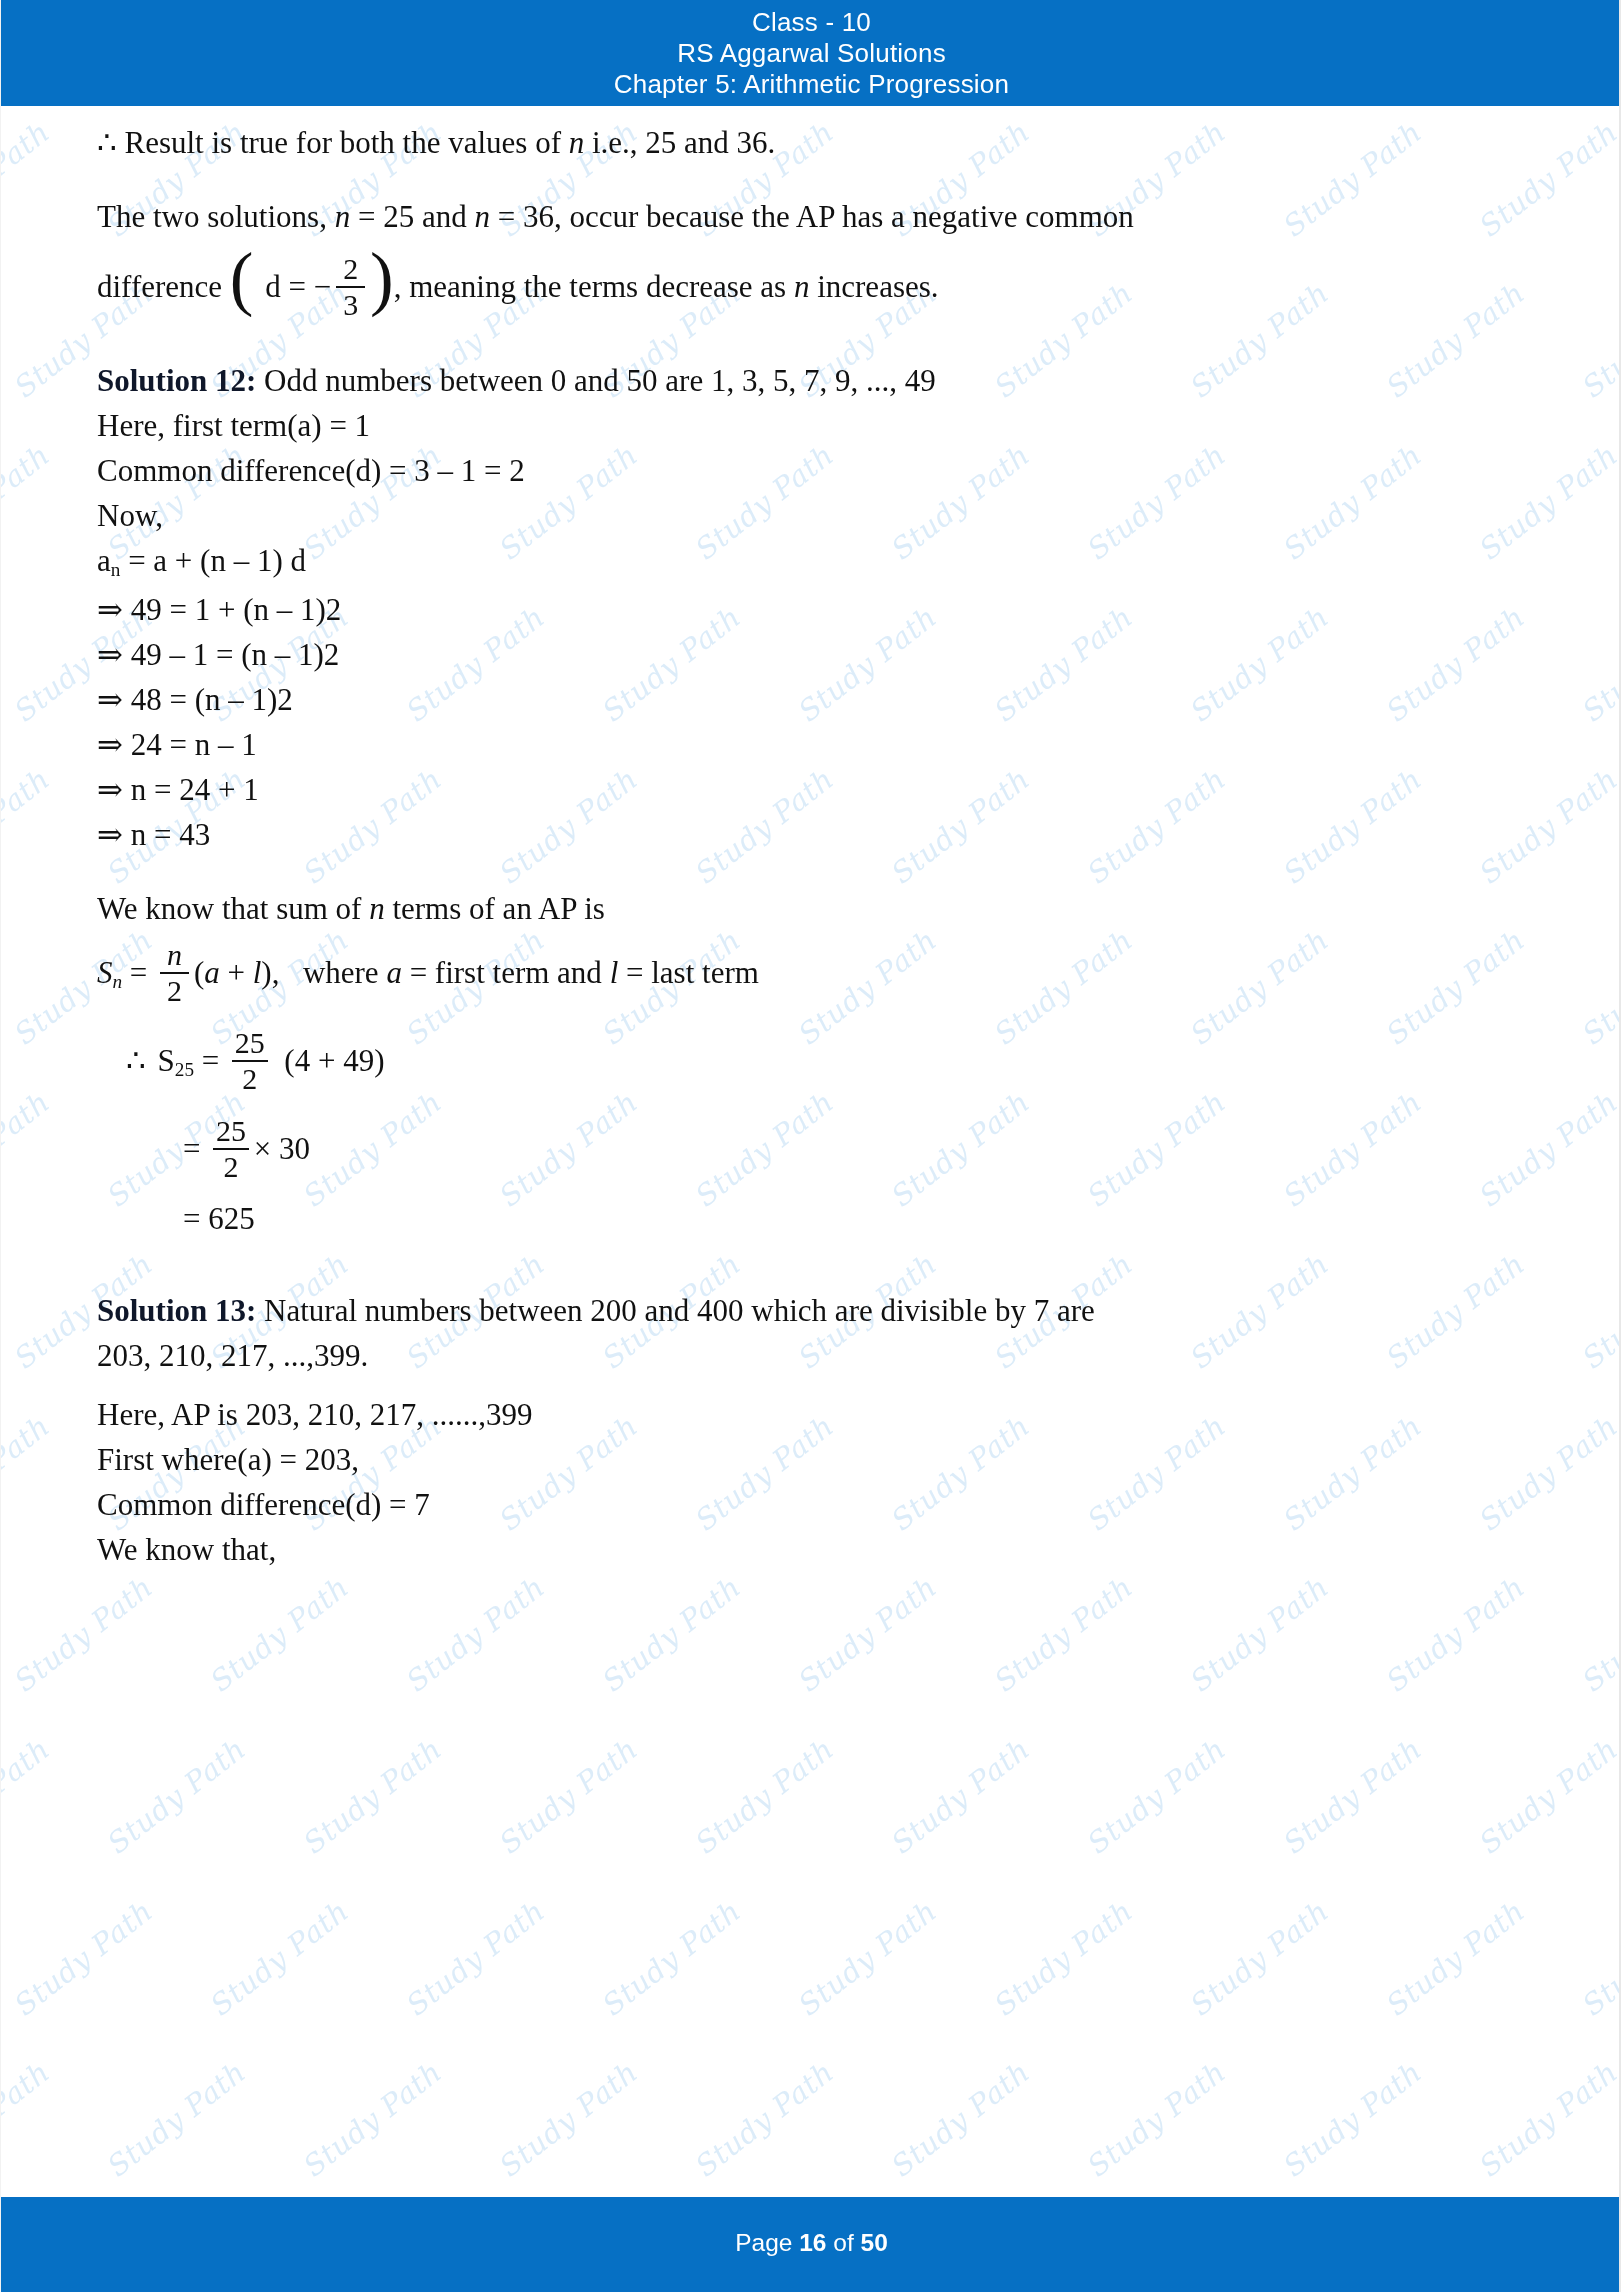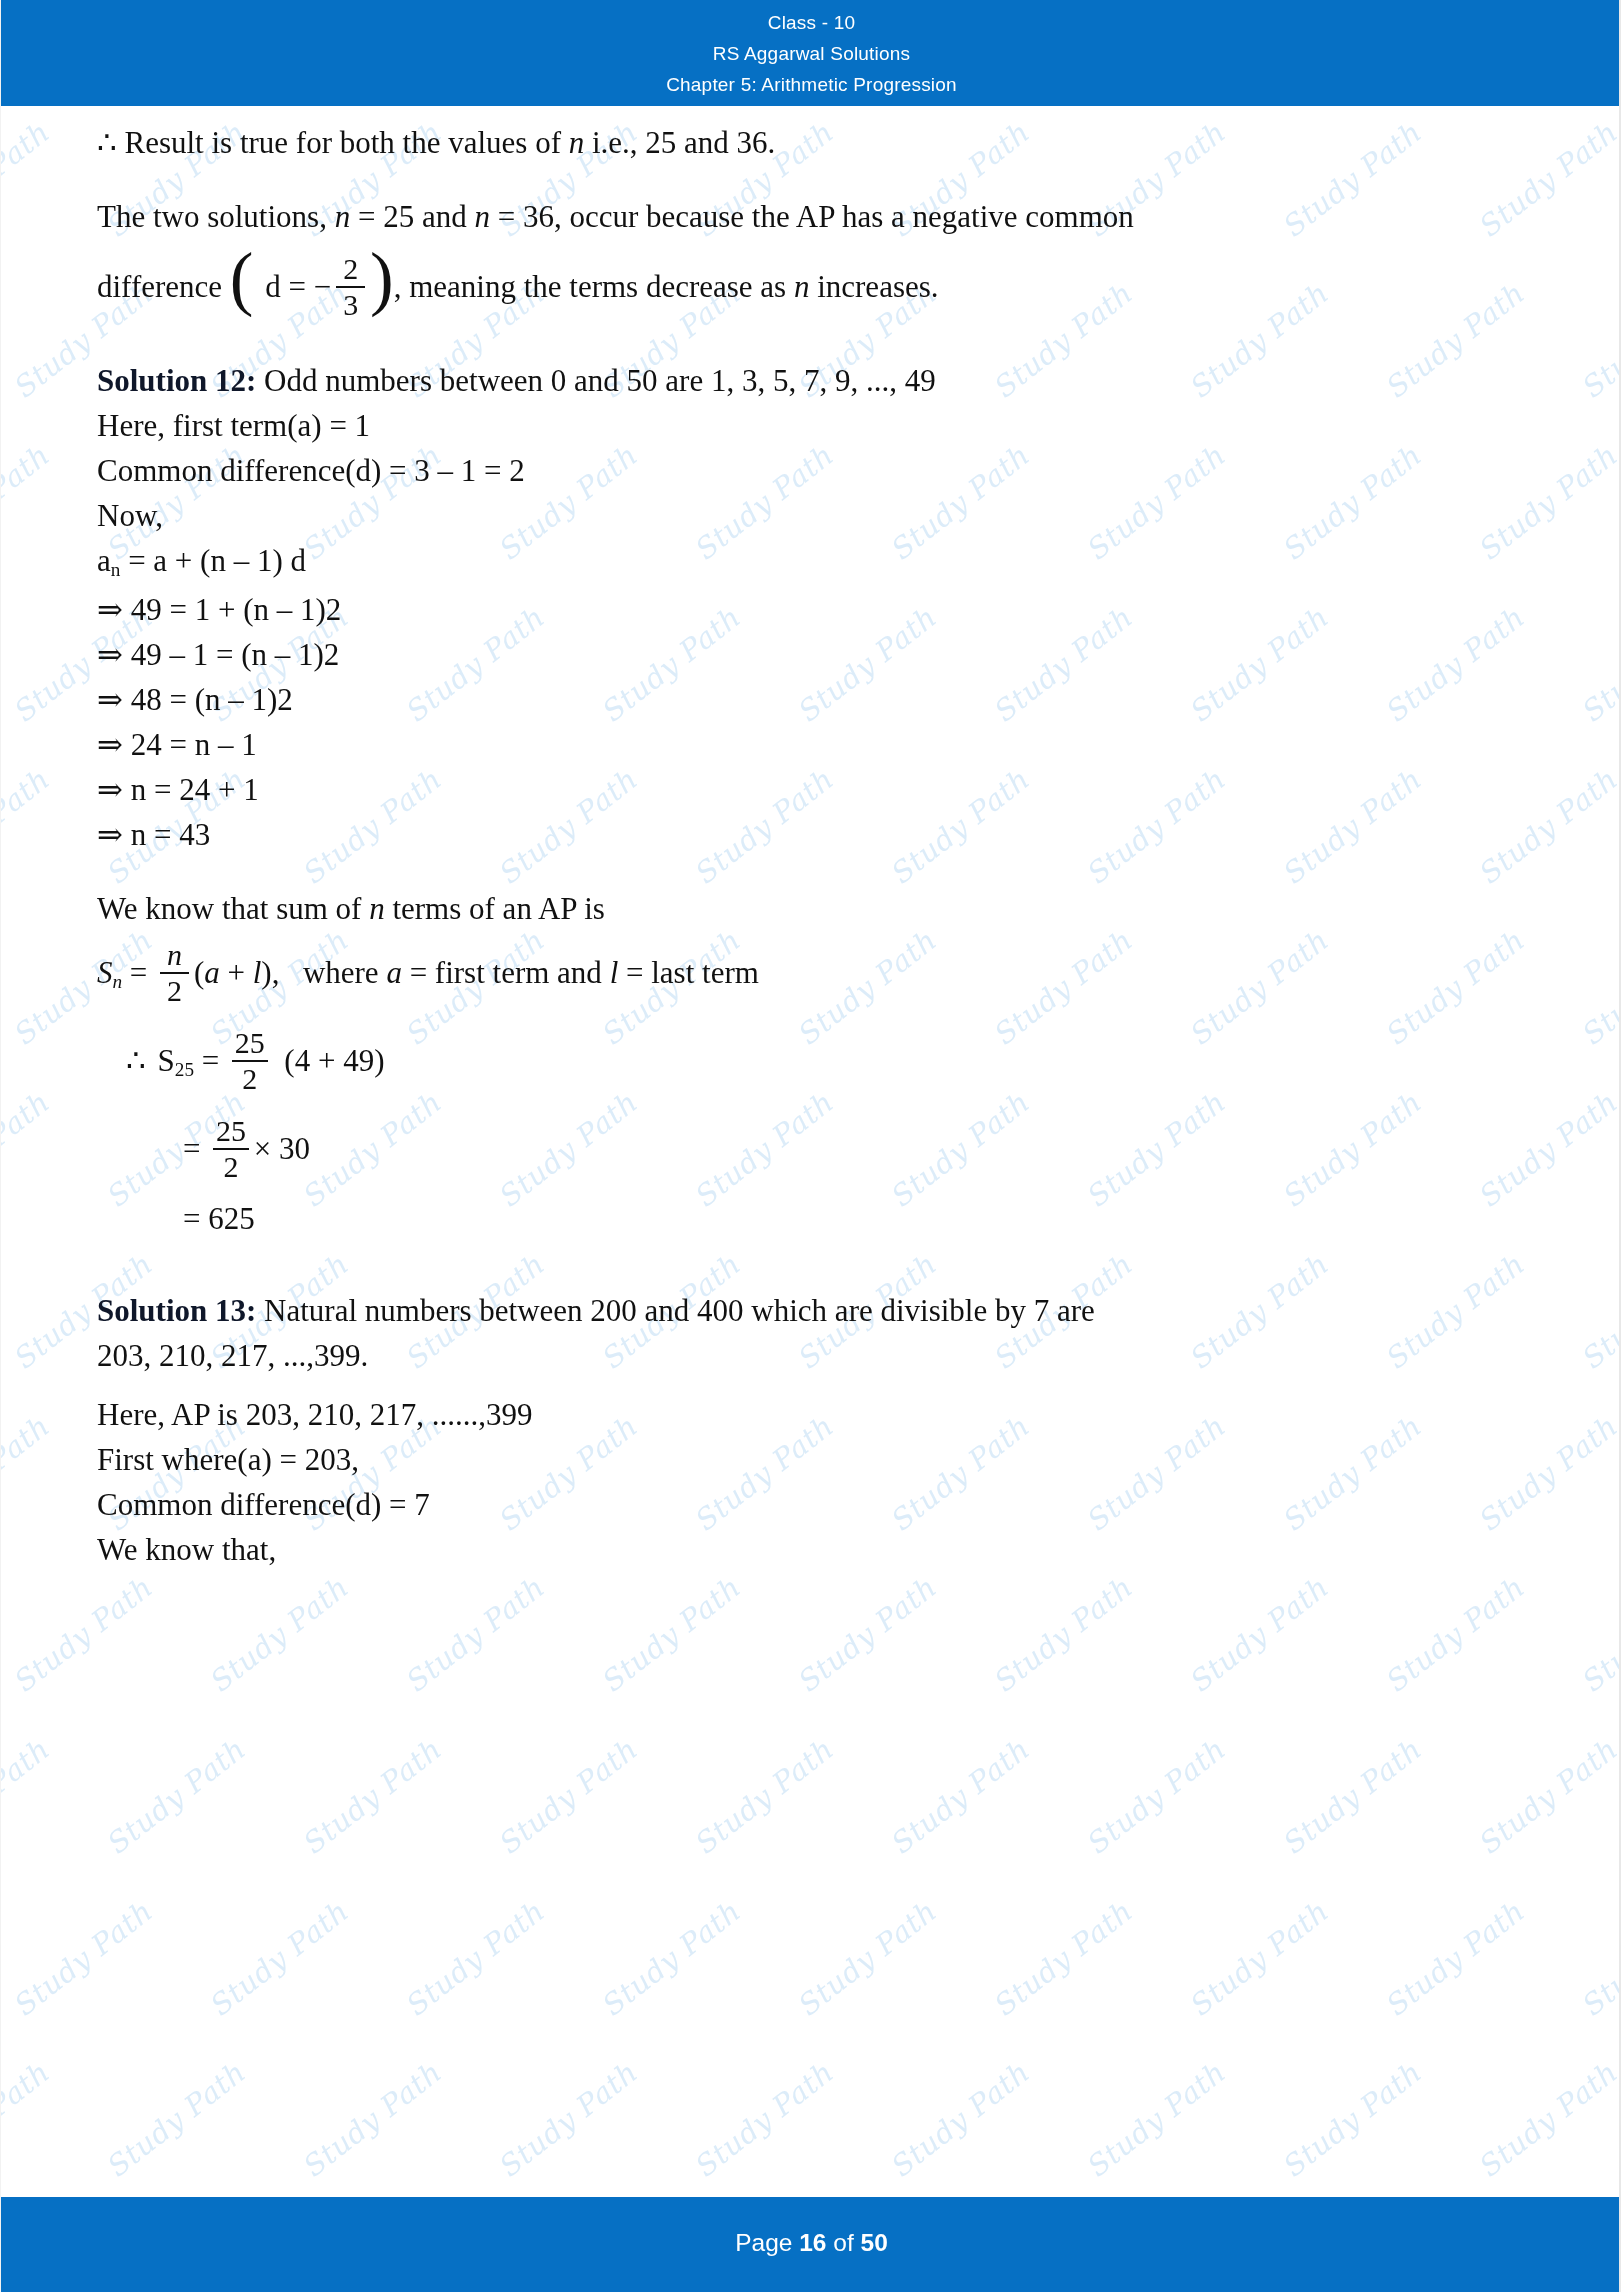--- a/index.html
+++ b/index.html
@@ -48,21 +48,21 @@
     width: 1621px;
     height: 106px;
     background: #0670c4;
     z-index: 3;
     text-align: center;
     color: #ffffff;
     padding-top: 6.9px;
   }
   .header .hline {
     font-family: "Liberation Sans Narrow", "Liberation Sans", sans-serif;
-    font-size: 19px;
+    font-size: 26px;
     line-height: 31px;
     font-weight: 400;
     letter-spacing: 0.2px;
   }
 
   
   .footer {
     position: absolute;
     left: 0;
     top: 2197px;

